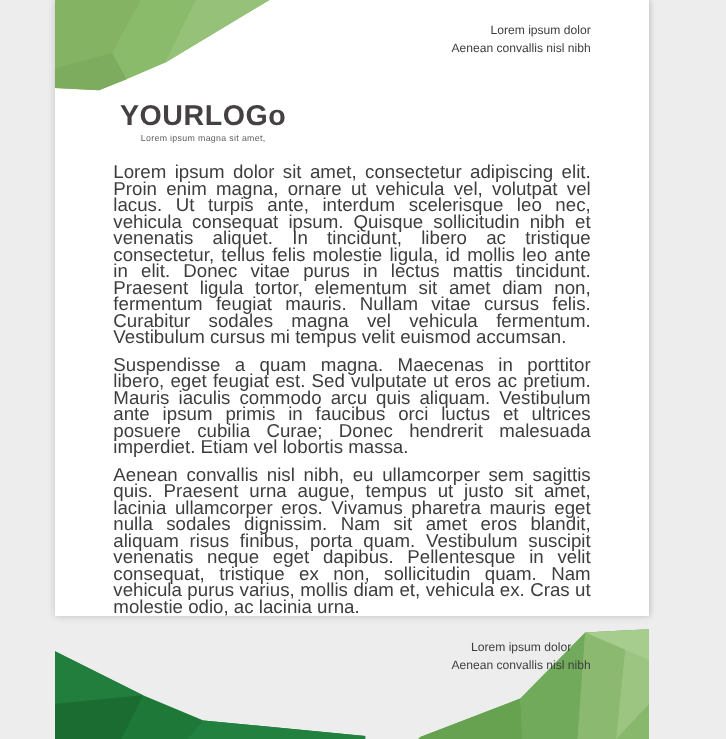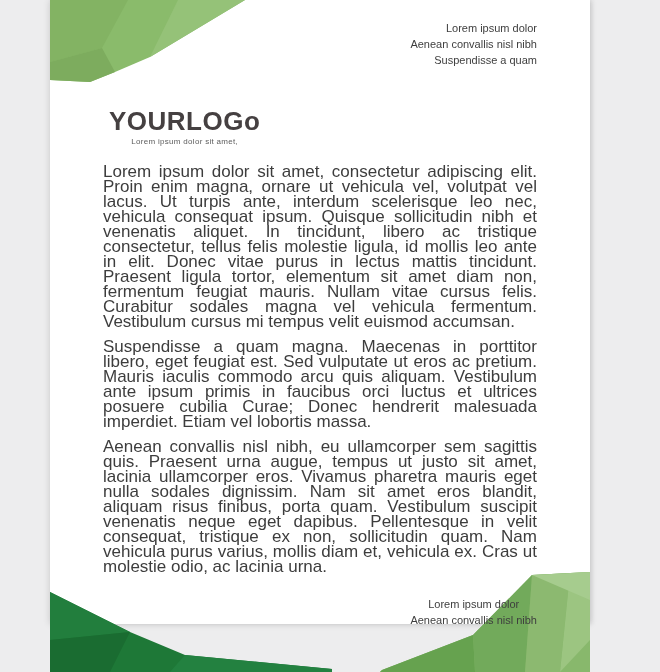--- a/index.html
+++ b/index.html
@@ -7,21 +7,21 @@
     width: 660px; height: 672px;
     background: #ededee;
     overflow: hidden;
     font-family: "Liberation Sans", sans-serif;
     position: relative;
   }
   .canvas { position: absolute; inset: 0; }
   .sheet {
     position: absolute;
     left: 50px; top: 0;
-    width: 540px; height: 624px;
+    width: 540px; height: 560px;
     background: #ffffff;
     box-shadow: 0 0 7px rgba(0,0,0,0.16), 2px 0 4px rgba(0,0,0,0.06);
   }
   .deco {
     position: absolute; inset: 0;
     width: 540px; height: 672px;
     pointer-events: none;
   }
   .content {
     position: absolute;
@@ -107,27 +107,26 @@
         <polygon points="482,575 540,572 540,600" fill="#a6cc8e"></polygon>
         <polygon points="540,640 510,672 540,672" fill="#88b86c"></polygon>
       </g>
     </svg>
 
     <div class="content">
 
       <div class="contact-top">
         <div>Lorem ipsum dolor</div>
         <div>Aenean convallis nisl nibh</div>
-        <div>Suspendisse a quam</div>
       </div>
 
       <div>
         <div class="logo-block">
           <h1 class="logo-title">YOURLOGo</h1>
-          <div class="logo-tagline">Lorem ipsum dolor sit amet,</div>
+          <div class="logo-tagline">Lorem ipsum magna sit amet,</div>
         </div>
       </div>
 
       <div class="body-text">
         <p>Lorem ipsum dolor sit amet, consectetur adipiscing elit. Proin enim magna, ornare ut vehicula vel, volutpat vel lacus. Ut turpis ante, interdum scelerisque leo nec, vehicula consequat ipsum. Quisque sollicitudin nibh et venenatis aliquet. In tincidunt, libero ac tristique consectetur, tellus felis molestie ligula, id mollis leo ante in elit. Donec vitae purus in lectus mattis tincidunt. Praesent ligula tortor, elementum sit amet diam non, fermentum feugiat mauris. Nullam vitae cursus felis. Curabitur sodales magna vel vehicula fermentum. Vestibulum cursus mi tempus velit euismod accumsan.</p>
         <p>Suspendisse a quam magna. Maecenas in porttitor libero, eget feugiat est. Sed vulputate ut eros ac pretium. Mauris iaculis commodo arcu quis aliquam. Vestibulum ante ipsum primis in faucibus orci luctus et ultrices posuere cubilia Curae; Donec hendrerit malesuada imperdiet. Etiam vel lobortis massa.</p>
         <p>Aenean convallis nisl nibh, eu ullamcorper sem sagittis quis. Praesent urna augue, tempus ut justo sit amet, lacinia ullamcorper eros. Vivamus pharetra mauris eget nulla sodales dignissim. Nam sit amet eros blandit, aliquam risus finibus, porta quam. Vestibulum suscipit venenatis neque eget dapibus. Pellentesque in velit consequat, tristique ex non, sollicitudin quam. Nam vehicula purus varius, mollis diam et, vehicula ex. Cras ut molestie odio, ac lacinia urna.</p>
       </div>
 
       <div class="signature">

